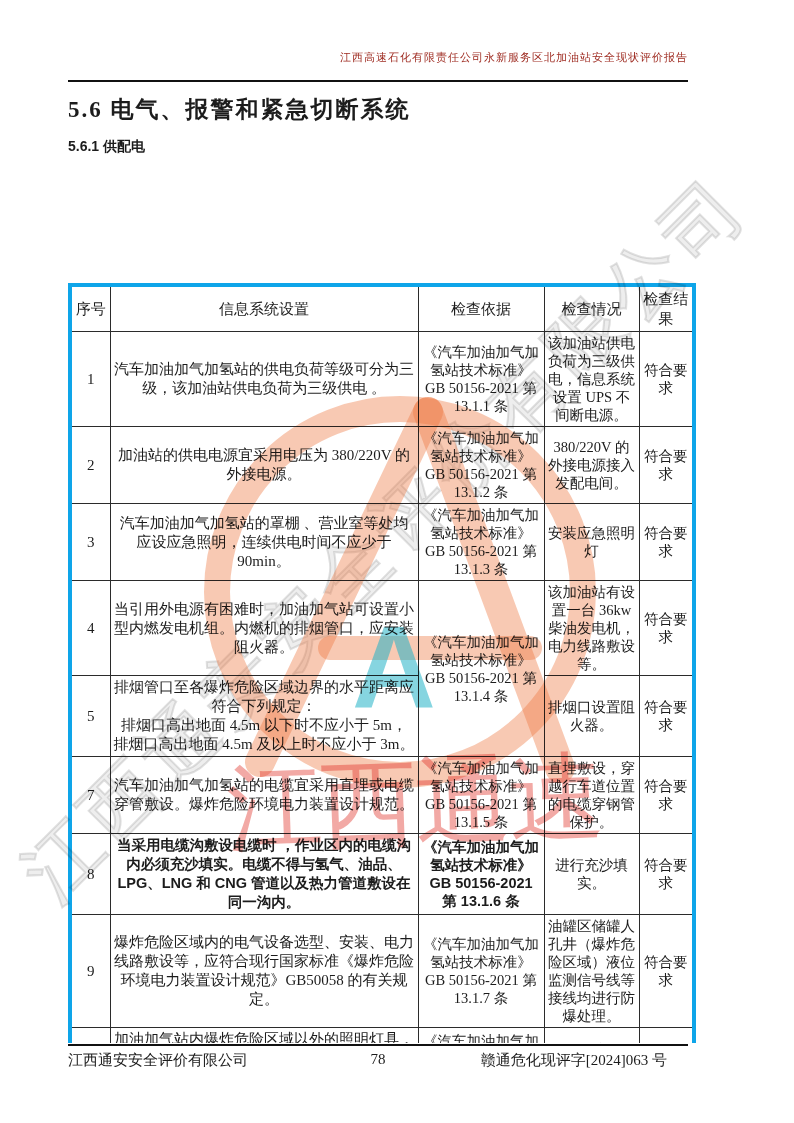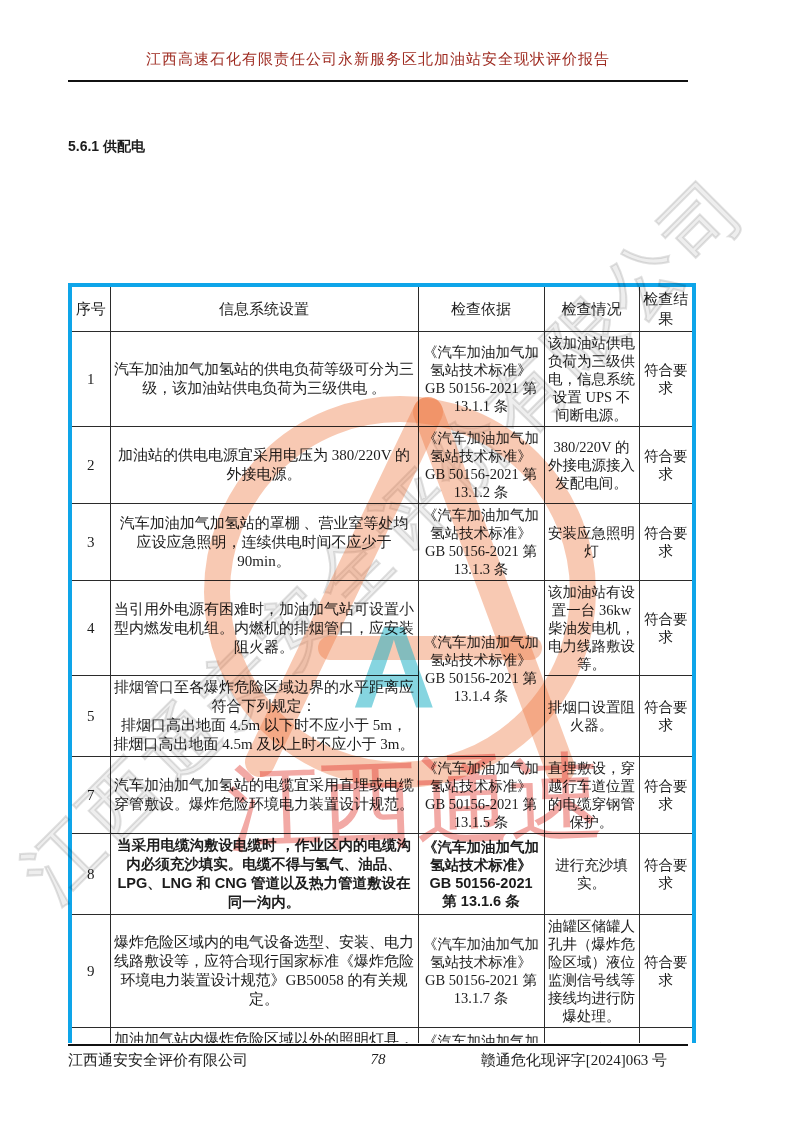--- a/index.html
+++ b/index.html
@@ -1,21 +1,21 @@
 <!DOCTYPE html>
 <html><head>
 <meta charset="utf-8">
 <style>
   html,body{margin:0;padding:0;background:#888;}
   .page{
     position:relative;width:794px;height:1123px;margin:0 auto;background:#ffffff;
     font-family:"Liberation Serif","DejaVu Serif",serif;color:#1c1c1c;overflow:hidden;
   }
   .abs{position:absolute;}
-  .running-header{top:50px;left:68px;width:620px;text-align:center;font-size:15px;letter-spacing:1px;}
+  .running-header{top:50px;left:68px;width:620px;text-align:right;font-size:11px;letter-spacing:1px;}
   .header-rule{top:80px;left:68px;width:620px;height:2px;background:#111;}
   .h1{top:94px;left:68px;width:620px;font-size:23px;font-weight:700;letter-spacing:2px;
       font-family:"Liberation Serif","DejaVu Serif",serif;}
   .h2{top:138px;left:68px;width:620px;font-size:14px;font-weight:700;
       font-family:"Liberation Sans","DejaVu Sans",sans-serif;}
   .para{top:168px;left:68px;width:620px;font-size:19px;line-height:37px;
         text-align:justify;text-indent:2em;}
   .caption{top:246px;left:68px;width:620px;text-align:center;font-size:18px;letter-spacing:1px;}
   .table-wrap{top:283px;left:68px;width:628px;height:760px;overflow:hidden;}
   table.check{border-collapse:collapse;table-layout:fixed;width:624px;border:4px solid #0ea5e9;}
@@ -25,32 +25,33 @@
   }
   table.check th{font-weight:400;font-size:15px;line-height:20px;height:39px;}
   td.c-no{font-size:15px;}
   td.c-content{font-size:15px;line-height:19px;white-space:pre-line;}
   td.c-basis,td.c-situation,td.c-result{font-size:14.5px;line-height:18px;}
   tr.bold-row td.c-content,tr.bold-row td.c-basis{
     font-family:"Liberation Sans","DejaVu Sans",sans-serif;font-weight:700;font-size:14.5px;
   }
   .footer-rule{top:1044px;left:68px;width:620px;height:2px;background:#111;}
   .footer-left{top:1051px;left:68px;font-size:15px;}
-  .footer-center{top:1051px;left:68px;width:620px;text-align:center;font-size:15px;font-style:italic;}
+  .footer-center{top:1051px;left:68px;width:620px;text-align:center;font-size:15px;}
   .footer-right{top:1051px;left:57px;width:610px;text-align:right;font-size:15px;}
   svg.wm{top:0;left:0;pointer-events:none;mix-blend-mode:multiply;}
 </style>
 </head>
 <body>
 
 <div class="page">
 
   <div class="abs running-header" style="color: rgb(158, 43, 33);">江西高速石化有限责任公司永新服务区北加油站安全现状评价报告</div>
   <div class="abs header-rule"></div>
 
+  <div class="abs h1">5.6 电气、报警和紧急切断系统</div>
   <div class="abs h2">5.6.1 供配电</div>
 
 
 
   <div class="abs table-wrap">
     <table class="check">
       <colgroup>
         <col style="width:40px">
           <col style="width:308px">
           <col style="width:126px">

